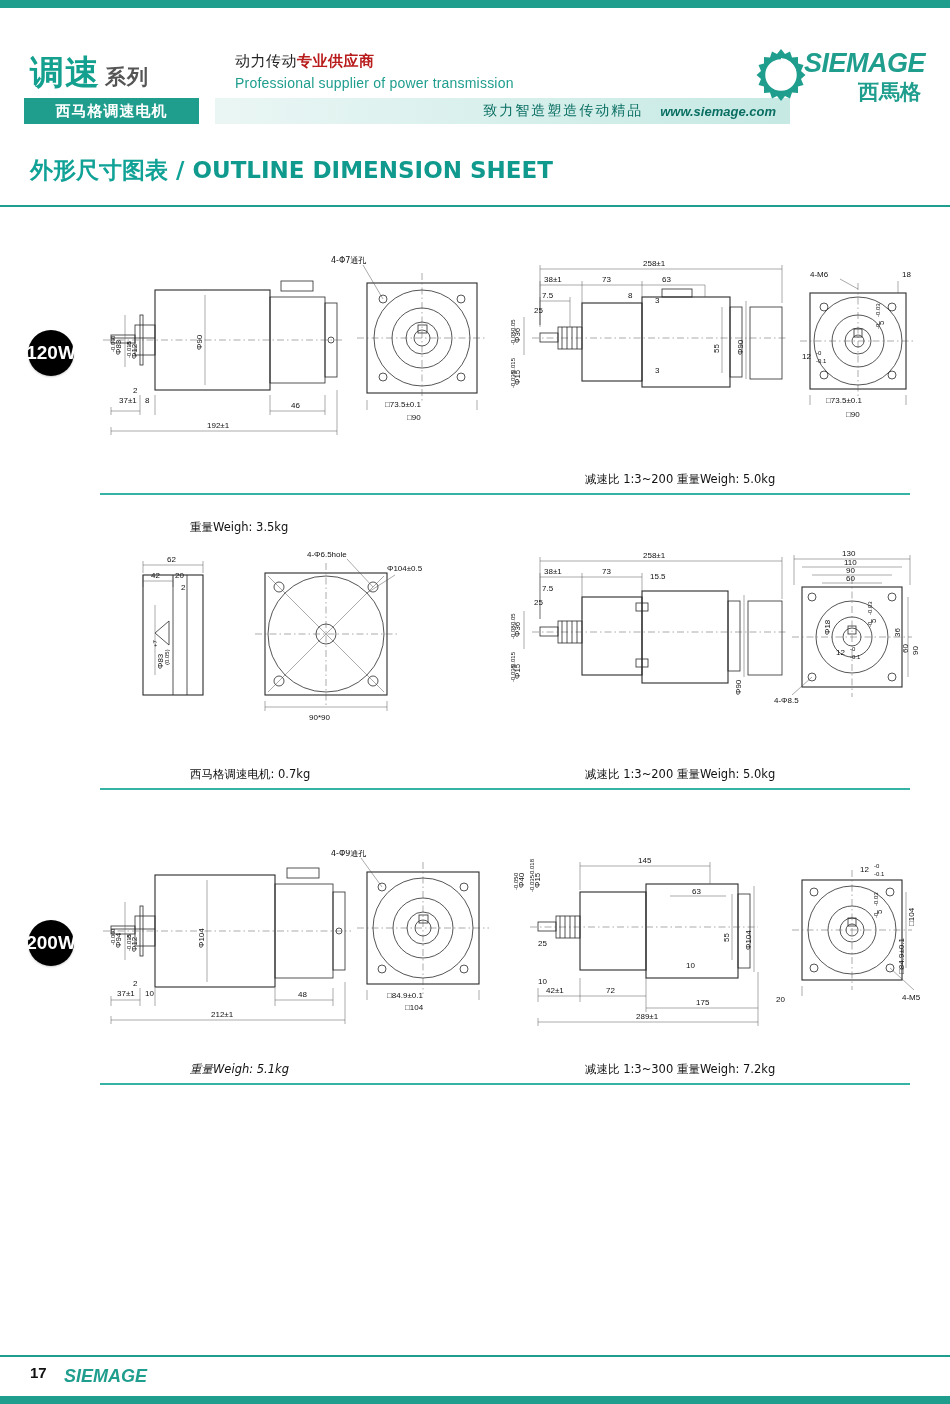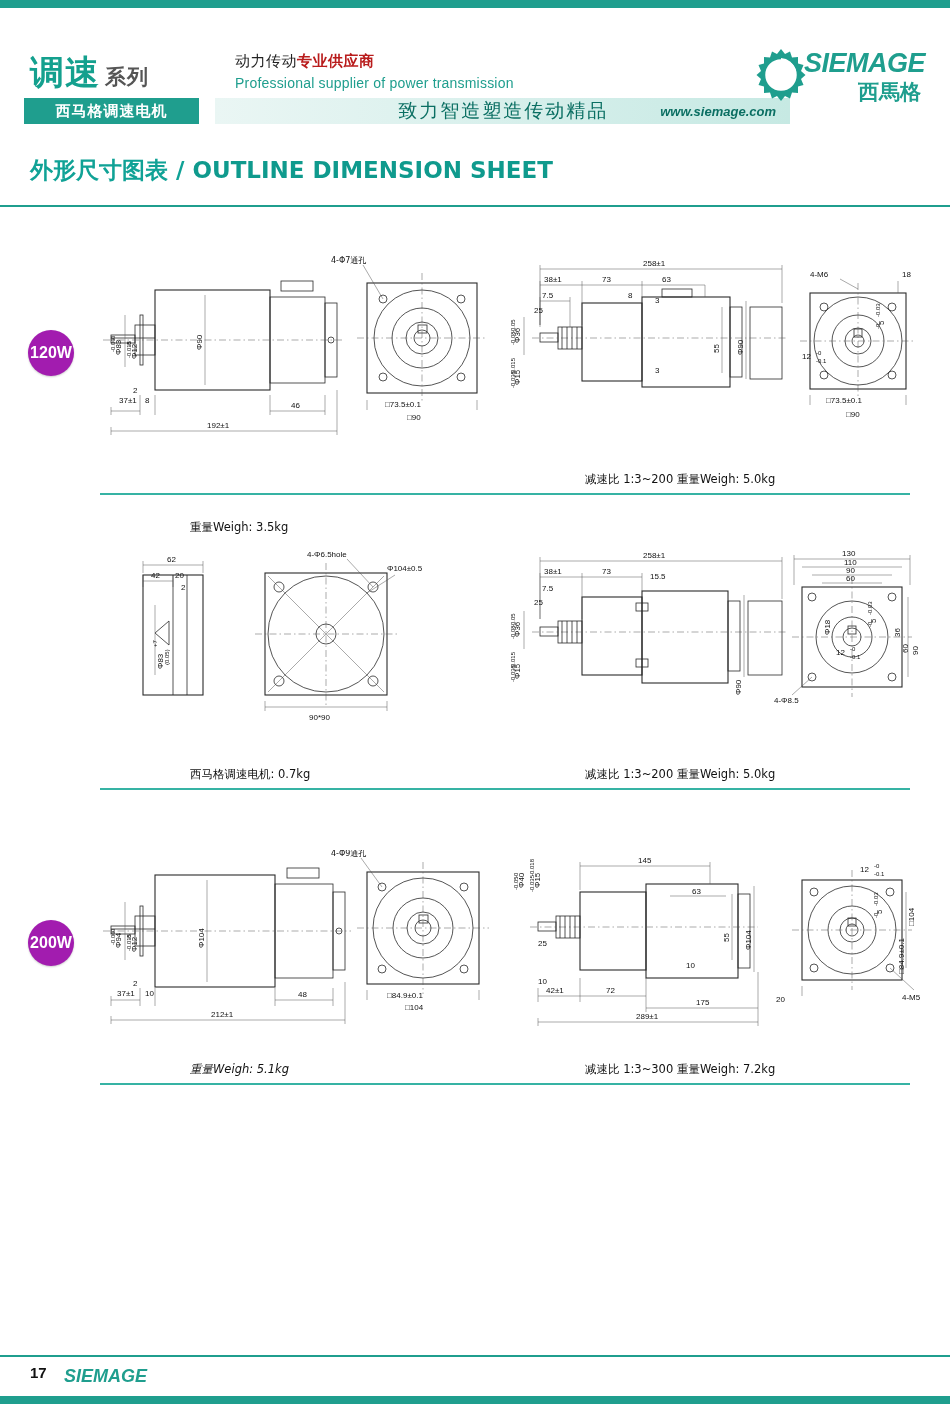--- a/index.html
+++ b/index.html
@@ -52,22 +52,22 @@
   .hdr-mid .en {
     font-size:14px; color:#1f9e8e; margin-top:4px; letter-spacing:0.2px;
   }
   .hdr-strip {
     position:absolute; left:215px; top:90px; width:575px; height:26px;
     background:linear-gradient(90deg,#eaf6f4 0%, #d6efeb 55%, #c6e9e3 100%);
     display:flex; align-items:center; justify-content:flex-end;
     padding-right:14px;
   }
   .hdr-strip .slogan {
-    font-size:19px; color:#0b6f63; letter-spacing:2px;
-    font-family:"DejaVu Sans", sans-serif; margin-right:52px;
+    font-size:14px; color:#0b6f63; letter-spacing:2px;
+    font-family:"DejaVu Sans", sans-serif; margin-right:17px;
   }
   .hdr-strip .site {
     font-size:13px; color:#0b6f63; font-weight:bold; font-style:italic;
   }
   .logo {
     position:absolute; right:18px; top:34px; width:180px; height:72px;
   }
   .logo .gear { position:absolute; left:0; top:4px; }
   .logo .name {
     position:absolute; left:52px; top:6px;
@@ -90,23 +90,23 @@
     position:absolute; left:0; top:205px; width:950px; height:2px;
     background:#1f9e8e;
   }
   
   .section { position:absolute; left:0; width:950px; }
   .sec-divider {
     position:absolute; left:100px; width:810px; height:2px; background:#36b3a4;
   }
   .badge {
     position:absolute; width:46px; height:46px; border-radius:50%;
-    background:#a21caf; color:#fff;
+    background:#000000; color:#fff;
     display:flex; align-items:center; justify-content:center;
-    font-size:16px; font-weight:bold;
+    font-size:19px; font-weight:bold;
     box-shadow:0 1px 2px rgba(0,0,0,.2);
   }
   .weight-label {
     position:absolute; font-size:11.5px; color:#111;
     font-family:"DejaVu Sans", sans-serif; white-space:nowrap;
   }
   
   .dwg { position:absolute; }
   svg { display:block; }
   .ln { stroke:#2a2a2a; stroke-width:0.8; fill:none; }

